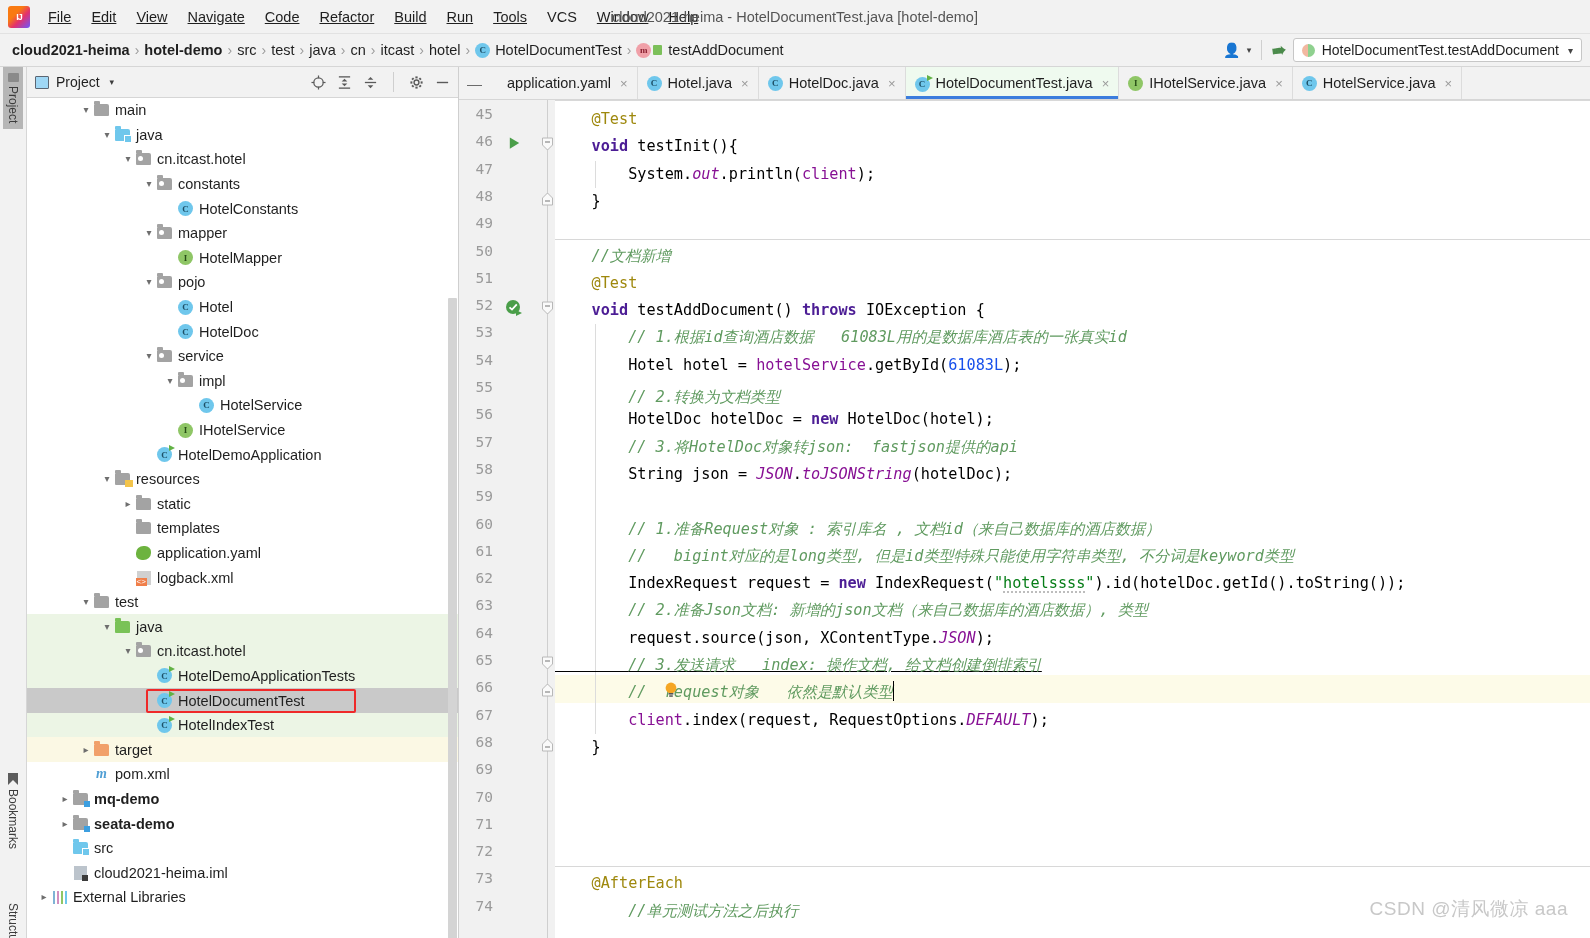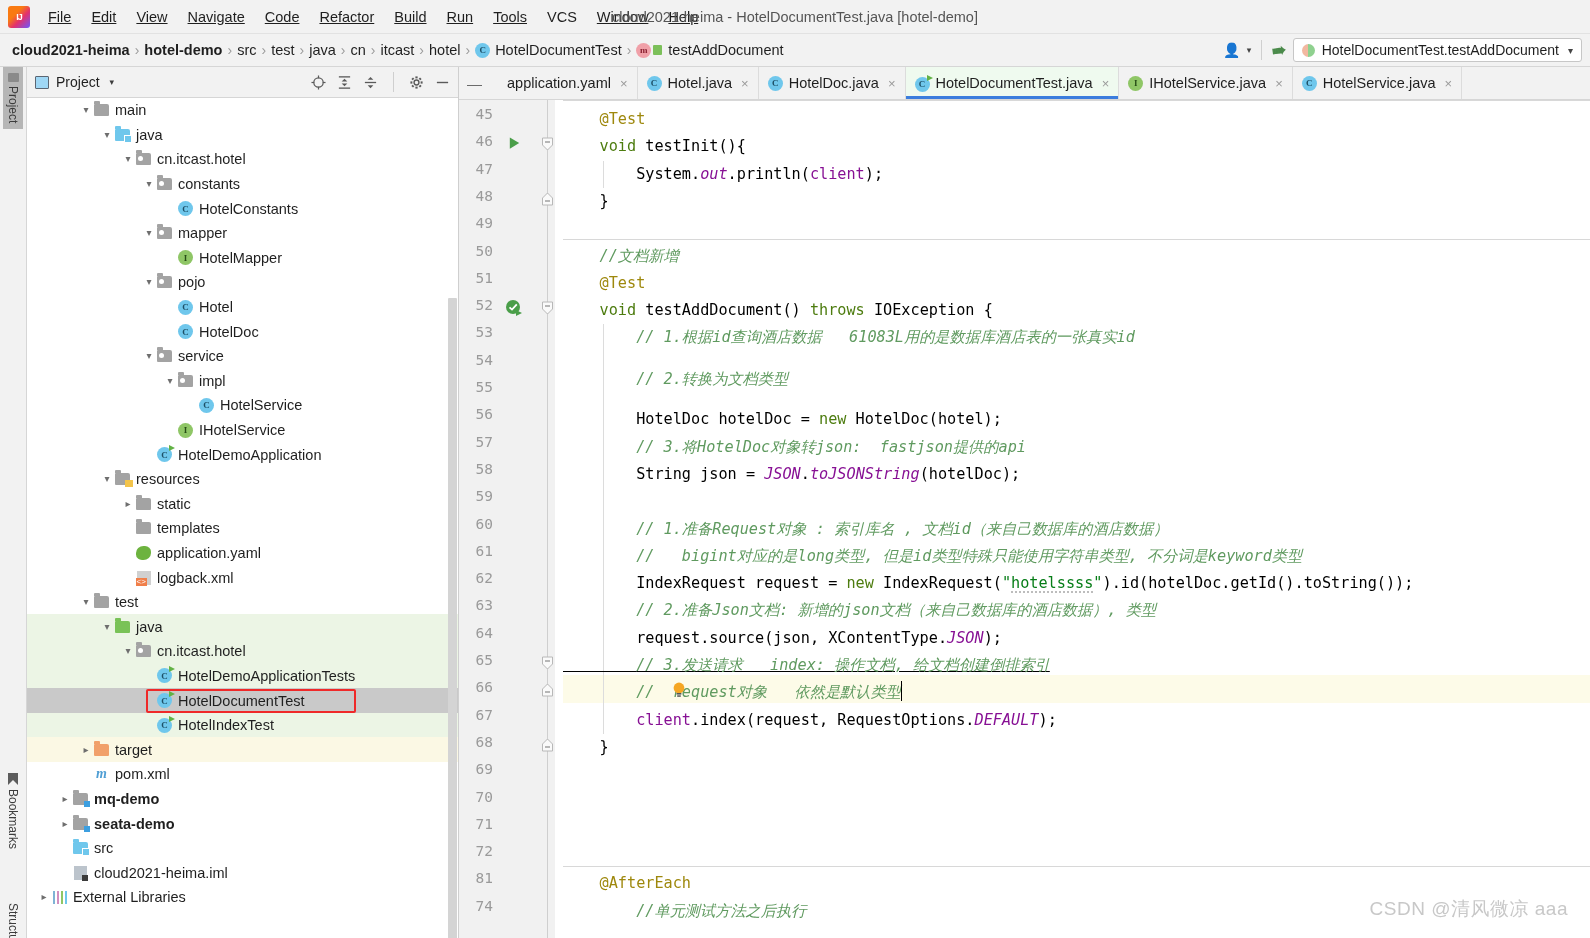--- a/index.html
+++ b/index.html
@@ -188,31 +188,31 @@
   }
   .lineno {
     position:absolute; right:62px; width:40px; text-align:right;
     font-family:"DejaVu Sans Mono","Liberation Mono",monospace; font-size:14.5px; color:#9a9a9a;
   }
   .gicon { position:absolute; }
   .foldline { position:absolute; left:88px; width:1px; background:#cfcfcf; }
   .foldmark {
     position:absolute; left:82px; width:13px; height:13px;
   }
-  .codecanvas { position:relative; flex:1; overflow:hidden;margin-left:8px; }
+  .codecanvas { position:relative; flex:1; overflow:hidden; }
   .codeline {
     position:absolute; left:0; white-space:pre;
     font-family:"DejaVu Sans Mono","Liberation Mono",monospace;
     font-size:15.2px; line-height:27.3px;
   }
   .rowhl { position:absolute; left:0; right:0; height:27.3px; }
   .sep-line { position:absolute; left:0; right:0; height:1px; background:#d8d8d8; }
 
   
-  .k  { color:#4d7c0f; }           
+  .k  { color:#4c1d95;font-weight:bold; }           
   .str{ color:#067d17; }           
   .num{ color:#1750eb; }  
   .cmz{ color:#5f9a5f; font-style:italic; }  
   .ann{ color:#9e880d; }           
   .fld2{color:#871094; font-style:italic;}
   .var{ color:#871094; }
   .cls2{color:#000;text-align:center;}
 
   .caret-bar {
     position:absolute; width:1.6px; background:#000;
@@ -716,21 +716,21 @@
             <div class="lineno" style="top: 497.4px;">63</div>
             <div class="lineno" style="top: 524.7px;">64</div>
             <div class="lineno" style="top: 552px;">65</div>
             <div class="lineno" style="top: 579.3px;">66</div>
             <div class="lineno" style="top: 606.6px;">67</div>
             <div class="lineno" style="top: 633.9px;">68</div>
             <div class="lineno" style="top: 661.2px;">69</div>
             <div class="lineno" style="top: 688.5px;">70</div>
             <div class="lineno" style="top: 715.8px;">71</div>
             <div class="lineno" style="top: 743.1px;">72</div>
-            <div class="lineno" style="top: 770.4px;">81</div>
+            <div class="lineno" style="top: 770.4px;">73</div>
             <div class="lineno" style="top: 797.7px; text-align: right;">74</div>
             <div class="gicon" style="top: 35.3px; left: 48px;"><svg width="15" height="16" viewBox="0 0 16 16">
                 <path d="M3 2 L13 8 L3 14 Z" fill="#4a9e49"></path>
               </svg></div>
             <div class="gicon" style="top: 199.1px; left: 46px;"><svg width="18" height="18" viewBox="0 0 18 18">
                 <circle cx="8" cy="8" r="7" fill="#4a9e49"></circle>
                 <path d="M4.5 8.3 L7 10.6 L11.8 5.4" stroke="#fff" stroke-width="1.8" fill="none"></path>
                 <path d="M11 11 L17 14 L11 17 Z" fill="#4a9e49"></path>
               </svg></div>
             <div class="foldmark" style="top: 37.3px;"><svg width="13" height="15" viewBox="0 0 13 15">
@@ -772,21 +772,22 @@
             <div style="position: absolute; left: 40px; top: 224.4px; height: 409.5px; width: 1px; background: rgb(220, 220, 220);"></div>
             <div class="codeline" style="top: 6px; left: 0px;">    <span class="ann">@Test</span></div>
             <div class="codeline" style="top: 33.3px; left: 0px;">    <span class="k">void</span> testInit(){</div>
             <div class="codeline" style="top: 60.6px; left: 0px;">        System.<span class="fld2">out</span>.println(<span class="var">client</span>);</div>
             <div class="codeline" style="top: 87.9px; left: 0px;">    }</div>
             <div class="codeline" style="top: 115.2px; left: 0px;"></div>
             <div class="codeline" style="top: 142.5px; left: 0px;">    <span class="cmz">//文档新增</span></div>
             <div class="codeline" style="top: 169.8px; left: 0px;">    <span class="ann">@Test</span></div>
             <div class="codeline" style="top: 197.1px; left: 0px;">    <span class="k">void</span> testAddDocument() <span class="k">throws</span> IOException {</div>
             <div class="codeline" style="top: 224.4px; left: 0px;">        <span class="cmz">// 1.根据id查询酒店数据   61083L用的是数据库酒店表的一张真实id</span></div>
-            <div class="codeline" style="top: 266px; left: 0px;">        <span class="cmz">// 2.转换为文档类型</span></div>
+            <div class="codeline" style="top: 251.7px; left: 0px;">        Hotel hotel = <span class="var">hotelService</span>.getById(<span class="num">61083L</span>);</div>
+            <div class="codeline" style="top: 284px; left: 0px;">        <span class="cmz">// 2.转换为文档类型</span></div>
             <div class="codeline" style="top: 306.3px; left: 0px;">        HotelDoc hotelDoc = <span class="k">new</span> HotelDoc(hotel);</div>
             <div class="codeline" style="top: 333.6px; left: 0px;">        <span class="cmz">// 3.将HotelDoc对象转json:  fastjson提供的api</span></div>
             <div class="codeline" style="top: 360.9px; left: 0px;">        <span class="cls2">String</span> json = <span class="fld2">JSON</span>.<span class="fld2">toJSONString</span>(hotelDoc);</div>
             <div class="codeline" style="top: 388.2px; left: 0px;"></div>
             <div class="codeline" style="top: 415.5px; left: 0px;">        <span class="cmz">// 1.准备Request对象 : 索引库名 , 文档id（来自己数据库的酒店数据）</span></div>
             <div class="codeline" style="top: 442.8px; left: 0px;">        <span class="cmz">//   bigint对应的是long类型, 但是id类型特殊只能使用字符串类型, 不分词是keyword类型</span></div>
             <div class="codeline" style="top: 470.1px; left: 0px;">        IndexRequest request = <span class="k">new</span> IndexRequest(<span class="str">"hotelssss"</span>).id(hotelDoc.getId().toString());</div>
             <div class="codeline" style="top: 497.4px; left: 0px;">        <span class="cmz">// 2.准备Json文档: 新增的json文档（来自己数据库的酒店数据）, 类型</span></div>
             <div class="codeline" style="top: 524.7px; left: 0px;">        request.source(json, XContentType.<span class="fld2">JSON</span>);</div>
             <div class="codeline" style="top: 552px; left: 0px; text-decoration: underline;">        <span class="cmz">// 3.发送请求   index: 操作文档, 给文档创建倒排索引</span></div>

